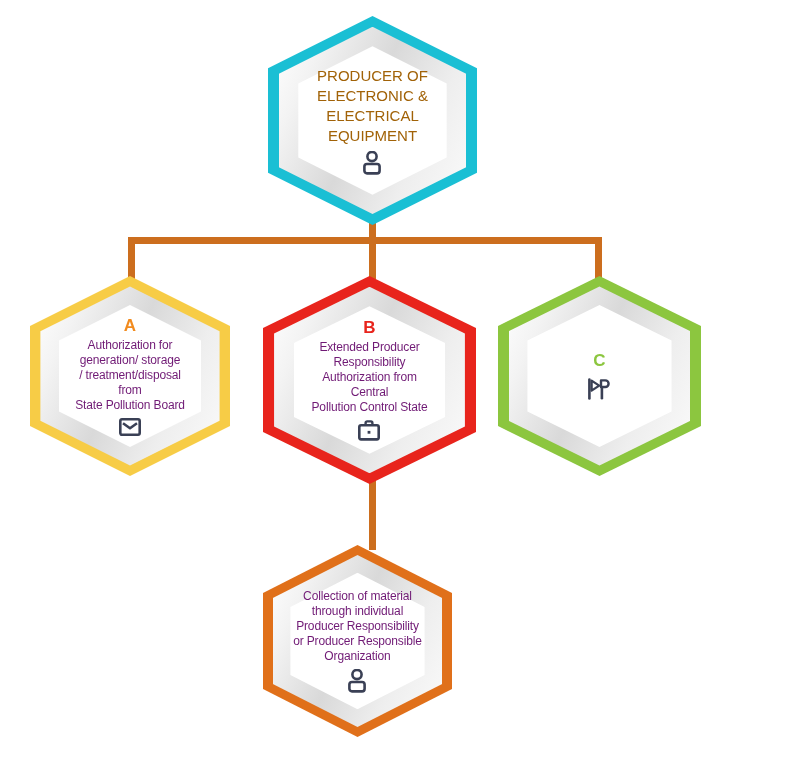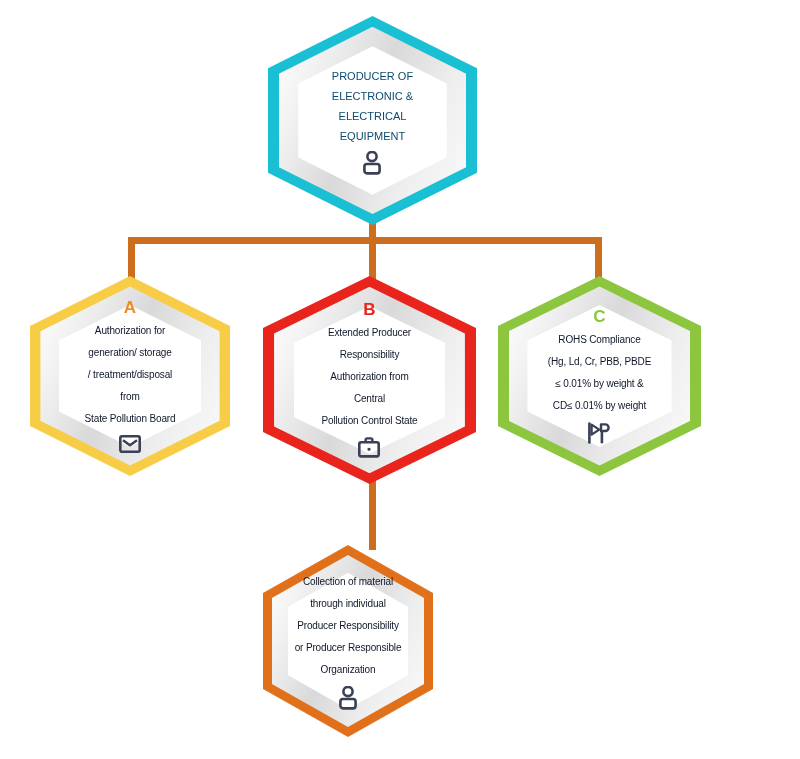--- a/index.html
+++ b/index.html
@@ -69,30 +69,30 @@
     box-sizing: border-box;
   }
 
   .node-letter {
     font-weight: bold;
     font-size: 17px;
     line-height: 18px;
     margin-bottom: 3px;
   }
   .node-text {
-    color: #0f172a;
-    font-size: 10px;
-    line-height: 22px;
+    color: #701a75;
+    font-size: 12px;
+    line-height: 15px;
     letter-spacing: -0.15px;
     white-space: pre-line;
   }
   .node-text.big {
-    font-size: 11px;
+    font-size: 15px;
     line-height: 20px;
-    color: #0c4a6e;
+    color: #a16207;
     letter-spacing: 0px;
   }
   .node-icon {
     margin-top: 5px;
     line-height: 0;
   }
   .node-icon svg { display: block; }
 </style>
 </head>
 <body>
@@ -164,36 +164,32 @@
       </div>
     </div>
   </div>
 
   <div class="node" style="left:498px; top:276px; width:203px; height:200px;">
     <div class="hex-outer" style="background:#8CC63F;"></div>
     <div class="hex-mid"></div>
     <div class="hex-inner"></div>
     <div class="hex-content">
       <div class="node-letter" style="color:#8CC63F;">C</div>
-      <div class="node-text">ROHS Compliance
-(Hg, Ld,  Cr, PBB, PBDE
-≤ 0.01% by weight &amp;
-CD≤ 0.01% by weight</div>
       <div class="node-icon">
         <svg width="24" height="22" viewBox="0 0 24 22">
           <path d="M2.4 1.6 V20.4" stroke="#3A4055" stroke-width="2.6" stroke-linecap="round"></path>
           <path d="M4.6 2.6 L12.2 7.6 L4.6 12.6 Z" fill="none" stroke="#3A4055" stroke-width="2.3" stroke-linejoin="round"></path>
           <path d="M14 2.4 h4.3 a3.3 3.3 0 0 1 0 6.6 H14 Z" fill="none" stroke="#3A4055" stroke-width="2.4" stroke-linejoin="round"></path>
           <path d="M14.9 9.4 V20.2" stroke="#3A4055" stroke-width="2.6" stroke-linecap="round"></path>
         </svg>
       </div>
     </div>
   </div>
 
-  <div class="node" style="left:263px; top:545px; width:170px; height:192px;">
+  <div class="node" style="left:263px; top:545px; width:189px; height:192px;">
     <div class="hex-outer" style="background:#E0701A;"></div>
     <div class="hex-mid"></div>
     <div class="hex-inner"></div>
     <div class="hex-content">
       <div class="node-text">Collection of material
 through individual
 Producer Responsibility
 or Producer Responsible
 Organization</div>
       <div class="node-icon">

